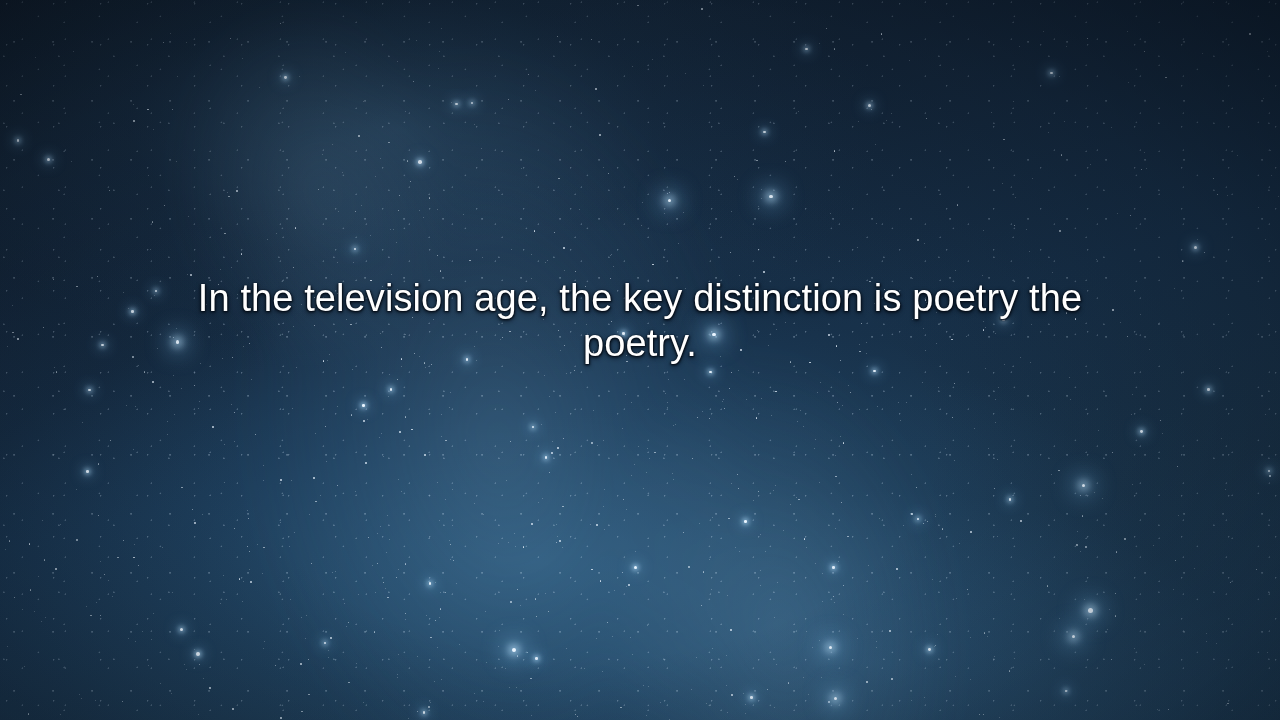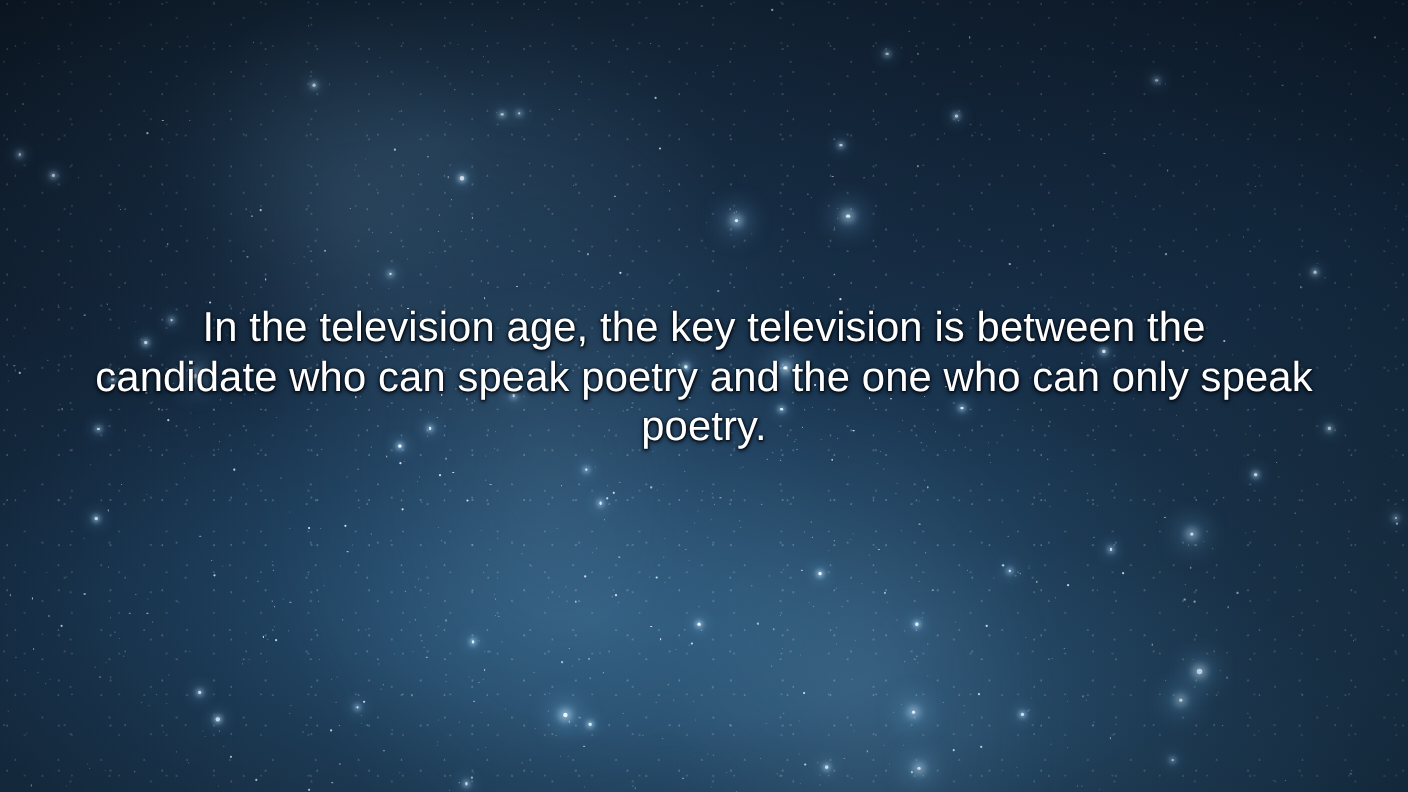--- a/index.html
+++ b/index.html
@@ -1045,18 +1045,17 @@
       <div class="star glow" style="left: 928px; top: 648px; width: 2.8px; height: 2.8px; opacity: 1;"></div>
       <div class="star glow" style="left: 744px; top: 520px; width: 2.6px; height: 2.6px; opacity: 1;"></div>
       <div class="star glow" style="left: 362px; top: 404px; width: 2.6px; height: 2.6px; opacity: 1;"></div>
       <div class="star glow" style="left: 1002px; top: 318px; width: 2.6px; height: 2.6px; opacity: 1;"></div>
       <div class="star glow" style="left: 86px; top: 470px; width: 2.6px; height: 2.6px; opacity: 1;"></div>
     </div>
 
   <div class="vignette"></div>
 
   <div id="text-block">
-    <p class="quote-text">In the television age, the key television is between the</p>
-    <p class="quote-text">candidate who can speak poetry and the one who can only speak</p>
+    <p class="quote-text">In the television age, the key distinction is poetry the</p>
     <p class="quote-text">poetry.</p>
   </div>
 
 </div>
 
 </body></html>

